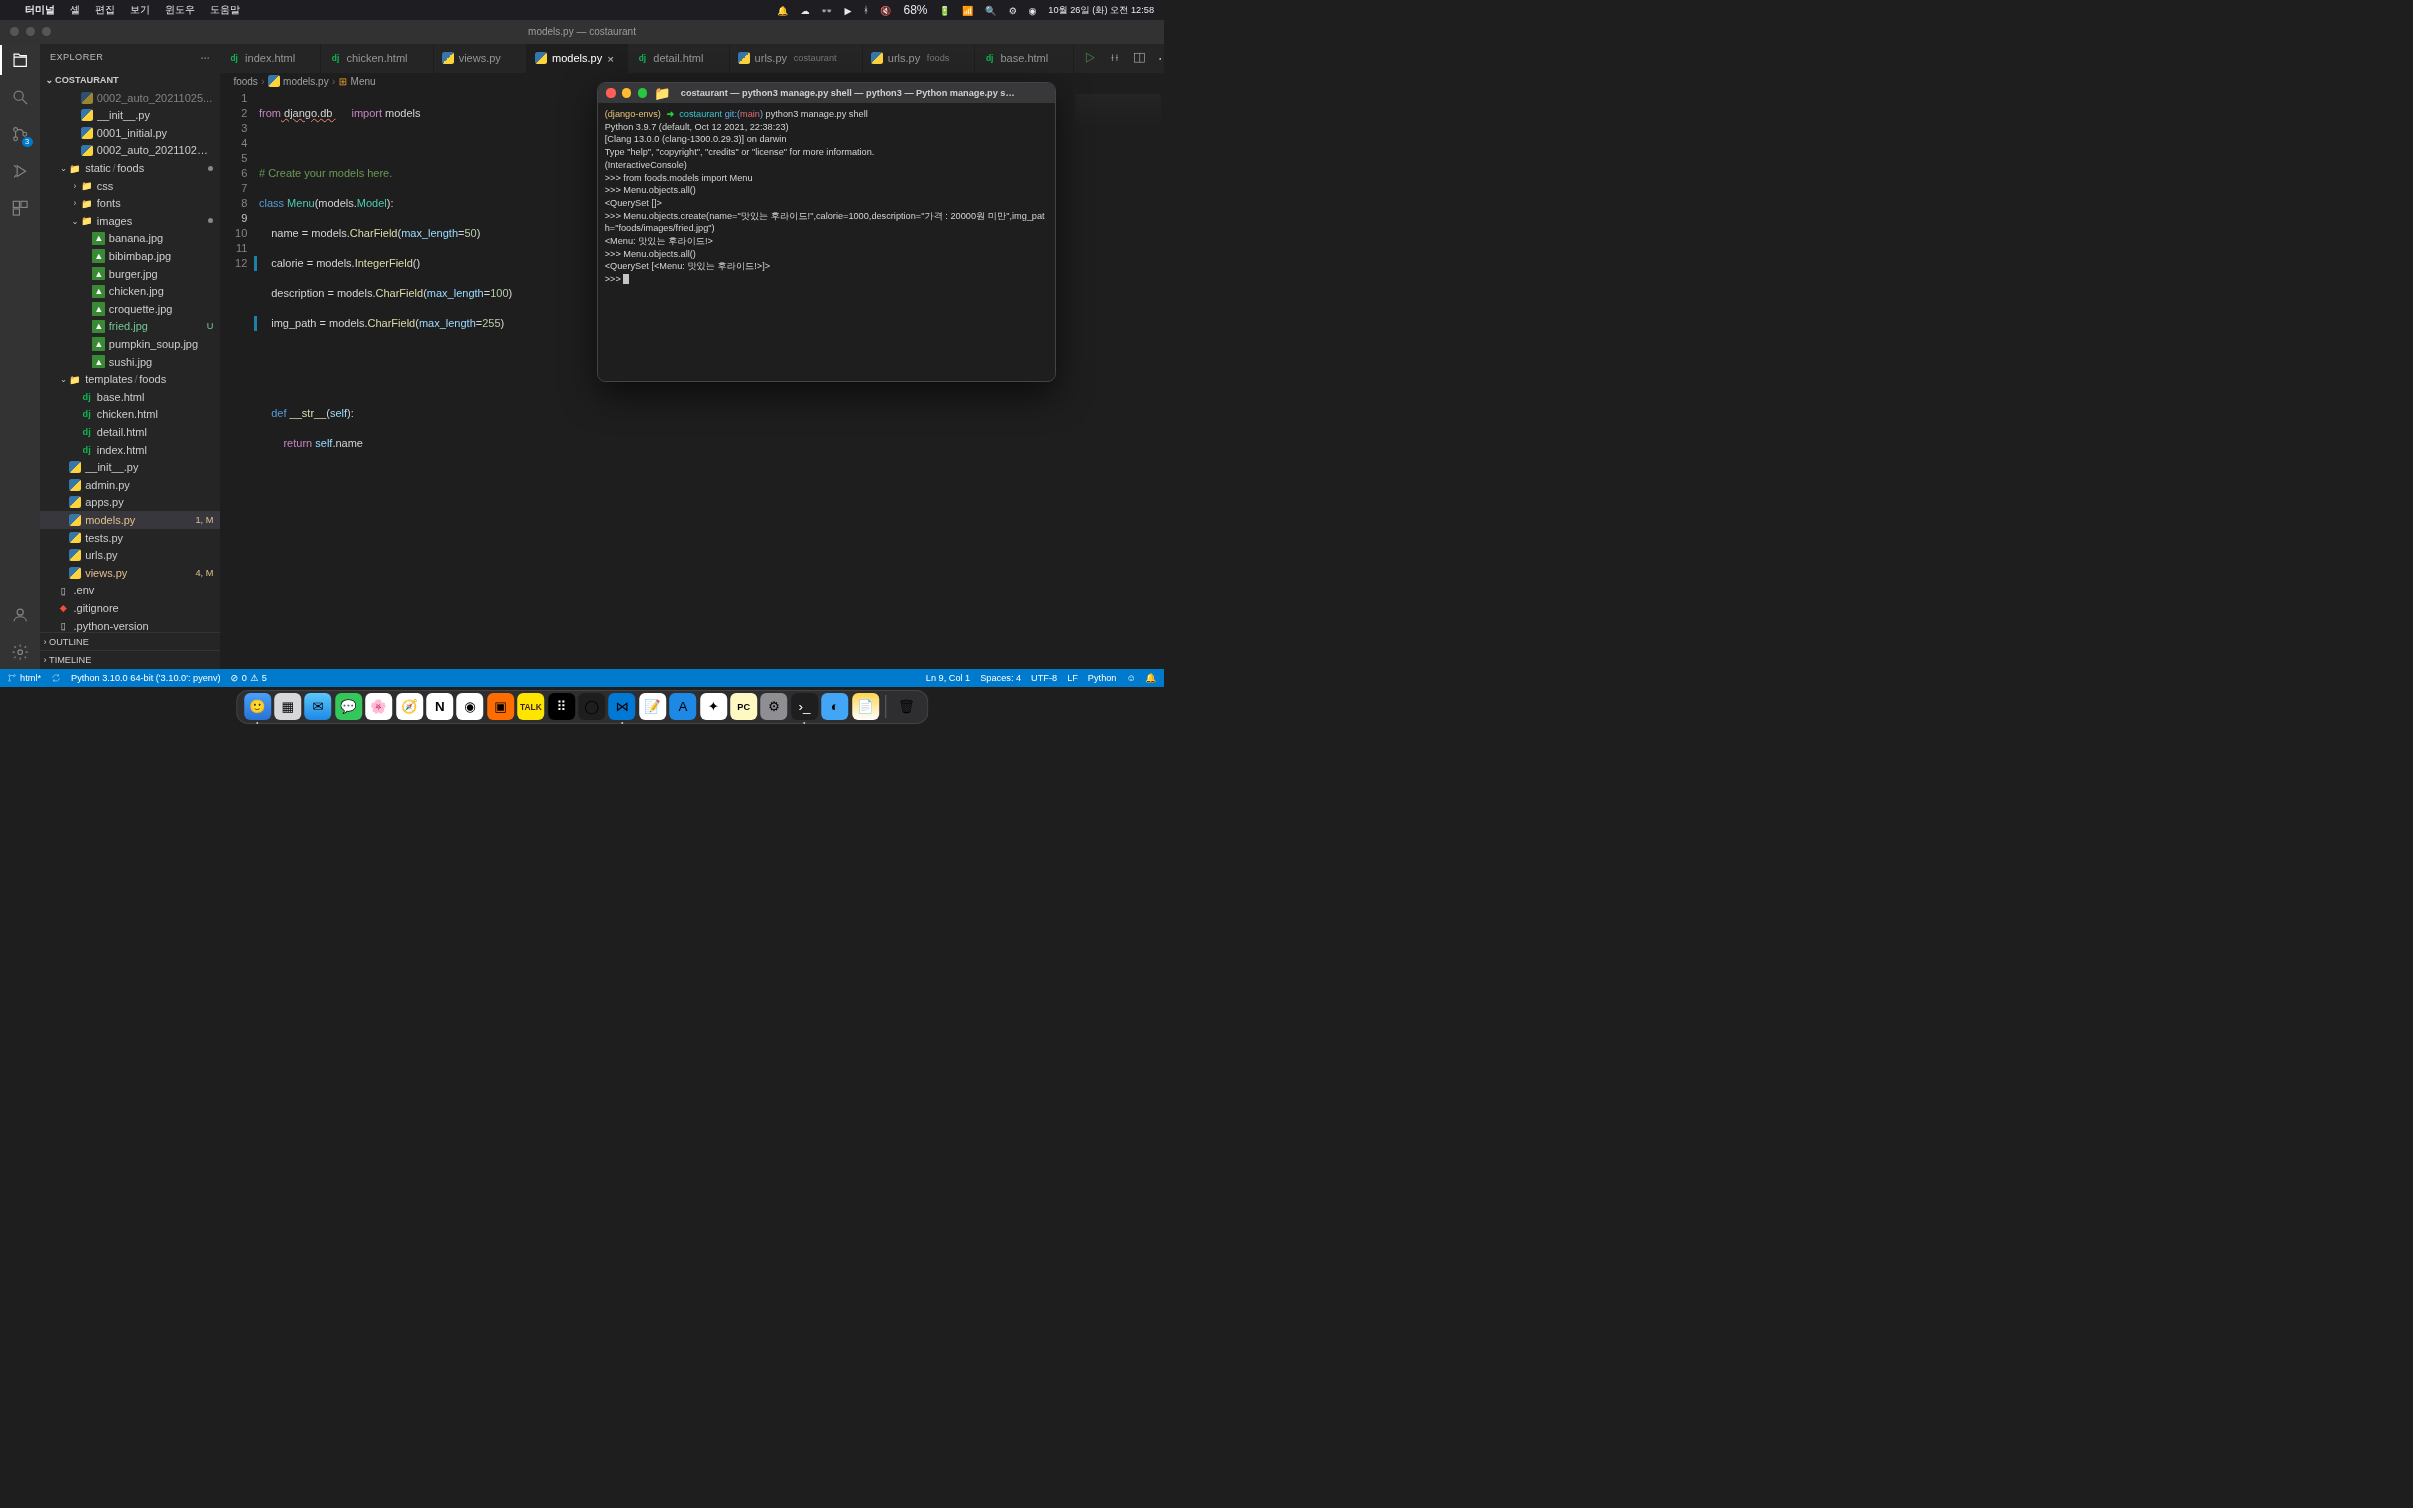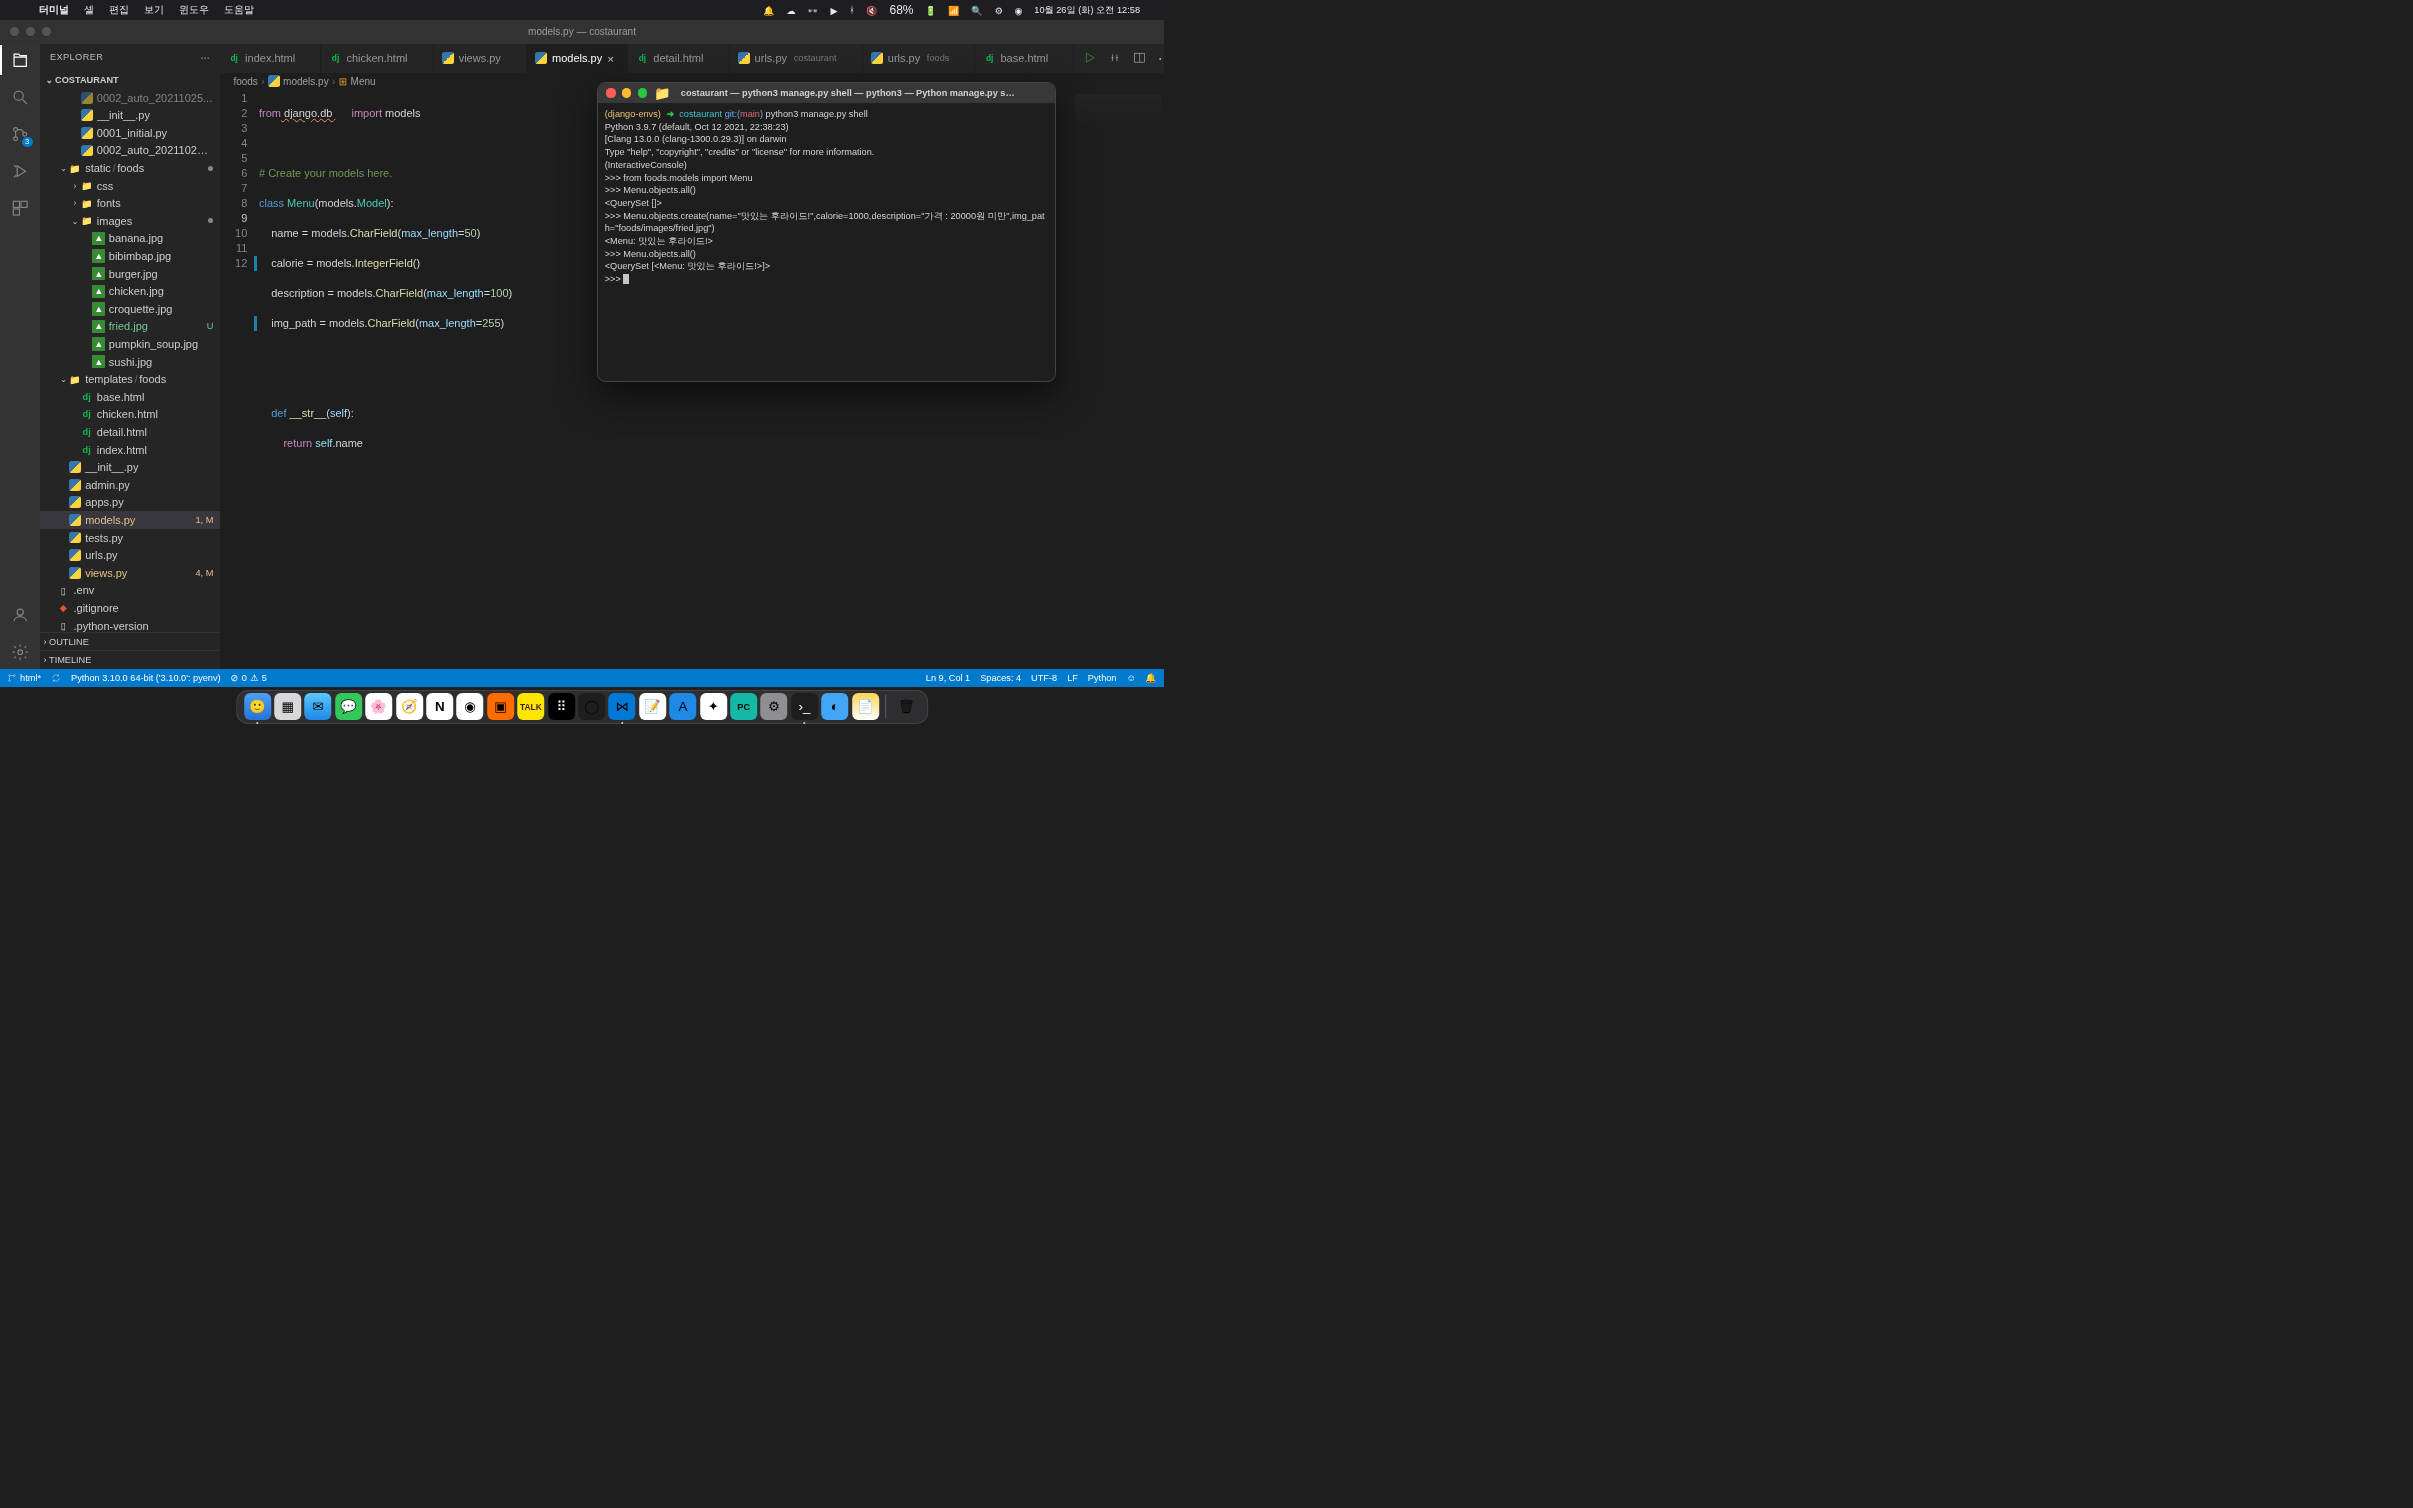--- a/index.html
+++ b/index.html
@@ -1,19 +1,19 @@
 <!DOCTYPE html>
 <html style="font-size:13.4px"><head>
 <meta charset="utf-8">
 <style>
 * { margin: 0; padding: 0; box-sizing: border-box; font-family: -apple-system, BlinkMacSystemFont, "Segoe UI", sans-serif; }
 body { width: 1164px; height: 727px; background: #1e1e1e; overflow: hidden; position: relative; }
 
 
-.menubar { height: 20px; background: rgba(30,30,35,0.95); display: flex; align-items: center; padding: 0 24px; color: #e8e8e8; font-size: 10px; justify-content: space-between; }
+.menubar { height: 20px; background: rgba(30,30,35,0.95); display: flex; align-items: center; padding: 0 10px; color: #e8e8e8; font-size: 10px; justify-content: space-between; }
 .menubar-left { display: flex; gap: 15px; align-items: center; }
 .menubar-right { display: flex; gap: 11.7px; align-items: center; font-size: 9.2px; }
 .apple-logo { font-size: 11.7px; }
 .battery-pct { font-size: 12px; }
 
 
 .vscode { position: absolute; top: 20px; left: 0; right: 0; bottom: 40px; background: #1e1e1e; display: flex; flex-direction: column; }
 .title-bar { height: 23.5px; background: #323233; display: flex; align-items: center; justify-content: center; color: #9d9d9d; font-size: 10px; position: relative; }
 .traffic-lights { position: absolute; left: 10px; display: flex; gap: 6.7px; }
 .tl { width: 9.2px; height: 9.2px; border-radius: 50%; background: #555; }
@@ -563,21 +563,21 @@
   <div class="dock-item" style="background:#fff;color:#000;font-weight:bold">N</div>
   <div class="dock-item" style="background:#fff">◉</div>
   <div class="dock-item" style="background:#ff6d00">▣</div>
   <div class="dock-item" style="background:#fee500;color:#3c1e1e;font-size:8.4px;font-weight:bold">TALK</div>
   <div class="dock-item" style="background:#000;color:#fff">⠿</div>
   <div class="dock-item" style="background:#1e1e1e">◯</div>
   <div class="dock-item" style="background:#0078d4">⋈<span class="dock-dot"></span></div>
   <div class="dock-item" style="background:#fff">📝</div>
   <div class="dock-item" style="background:#1e88e5">A</div>
   <div class="dock-item" style="background:#fff">✦</div>
-  <div class="dock-item" style="background:#14b8a6;color:#000;font-size:9.2px;font-weight:bold">PC</div>
+  <div class="dock-item" style="background:#fef9c3;color:#000;font-size:9.2px;font-weight:bold">PC</div>
   <div class="dock-item" style="background:#8e8e93">⚙</div>
   <div class="dock-item" style="background:#1e1e1e;color:#fff">›_<span class="dock-dot"></span></div>
   <div class="dock-item" style="background:#42a5f5">◐</div>
   <div class="dock-item" style="background:linear-gradient(#ffd54f,#fff)">📄</div>
   <div class="dock-sep"></div>
   <div class="dock-item" style="background:transparent">🗑</div>
 </div>
 
 
 </body></html>

